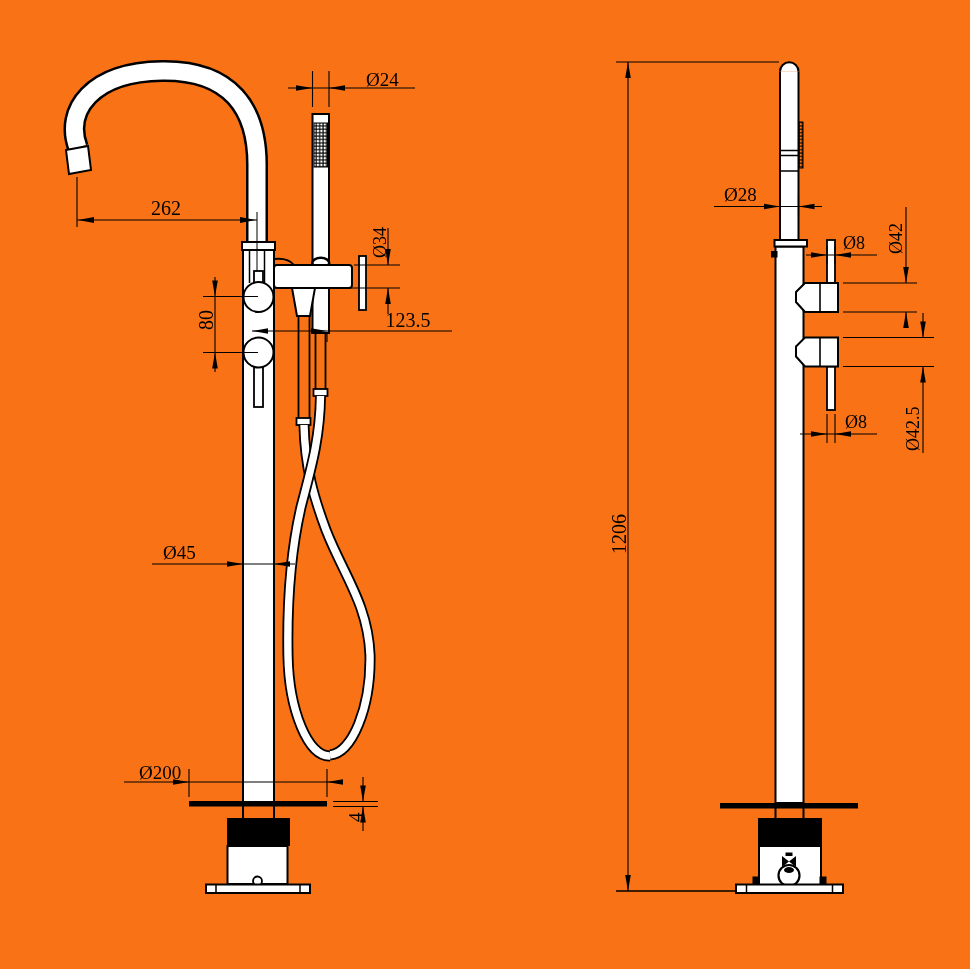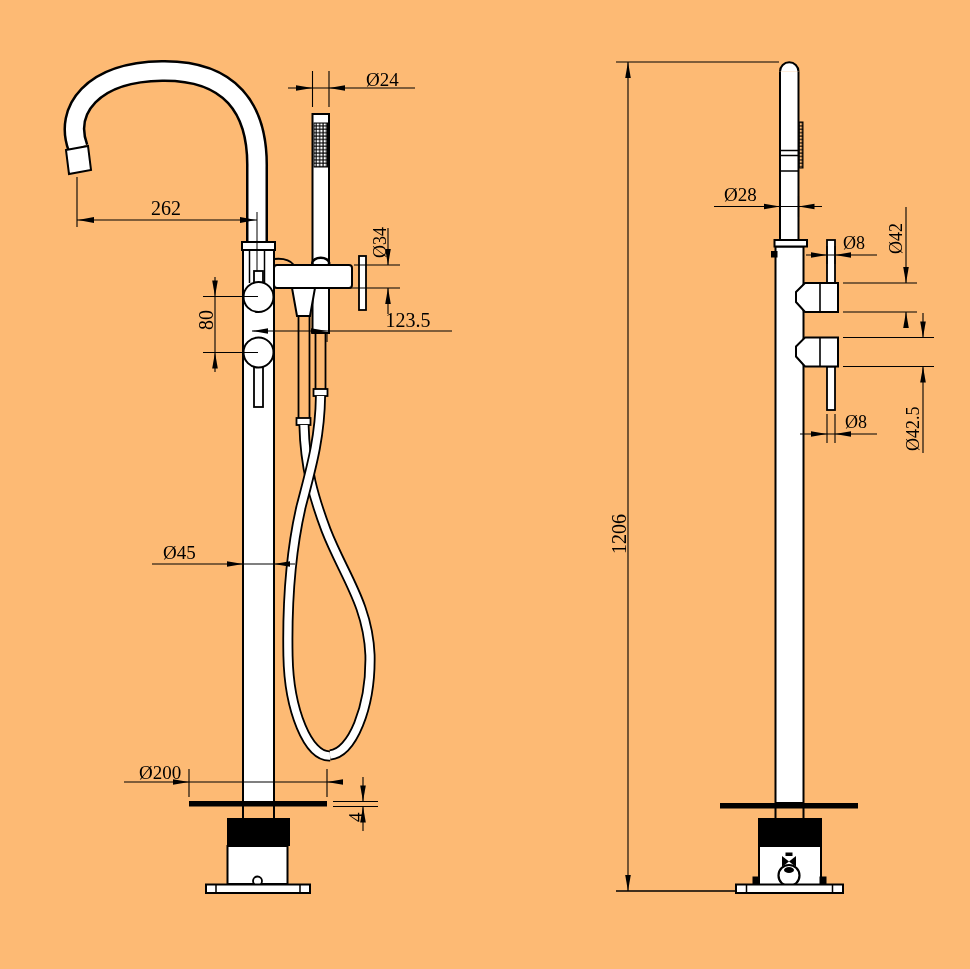--- a/index.html
+++ b/index.html
@@ -1,16 +1,16 @@
 <!DOCTYPE html>
 <html><head>
 <meta charset="utf-8">
 <style>
   html,body{margin:0;padding:0;background:#fff;}
-  .sheet{width:970px;height:969px;background:#fdba74;position:relative;overflow:hidden;}
+  .sheet{width:970px;height:969px;background:#f97316;position:relative;overflow:hidden;}
   svg{display:block;}
   text{font-family:"Liberation Serif","DejaVu Serif",serif;fill:#000;}
   .dim-text{font-size:20px;}
   .dim-text-sm{font-size:18px;}
 </style>
 </head>
 <body>
 
 <div class="sheet">
 <svg width="970" height="969" viewBox="0 0 970 969">

